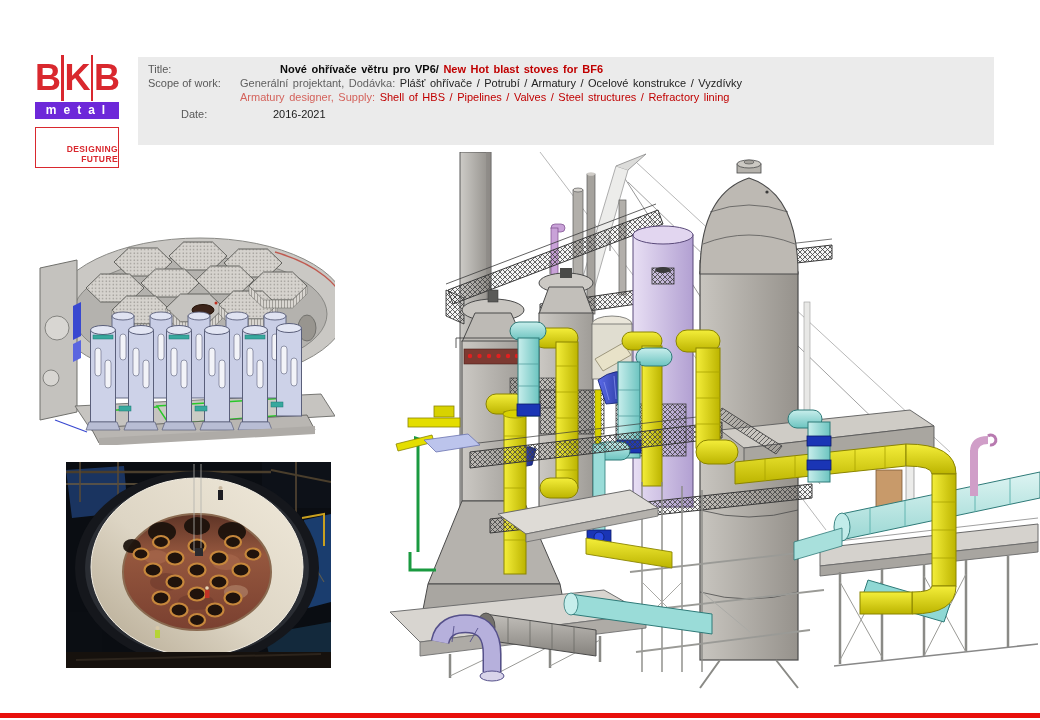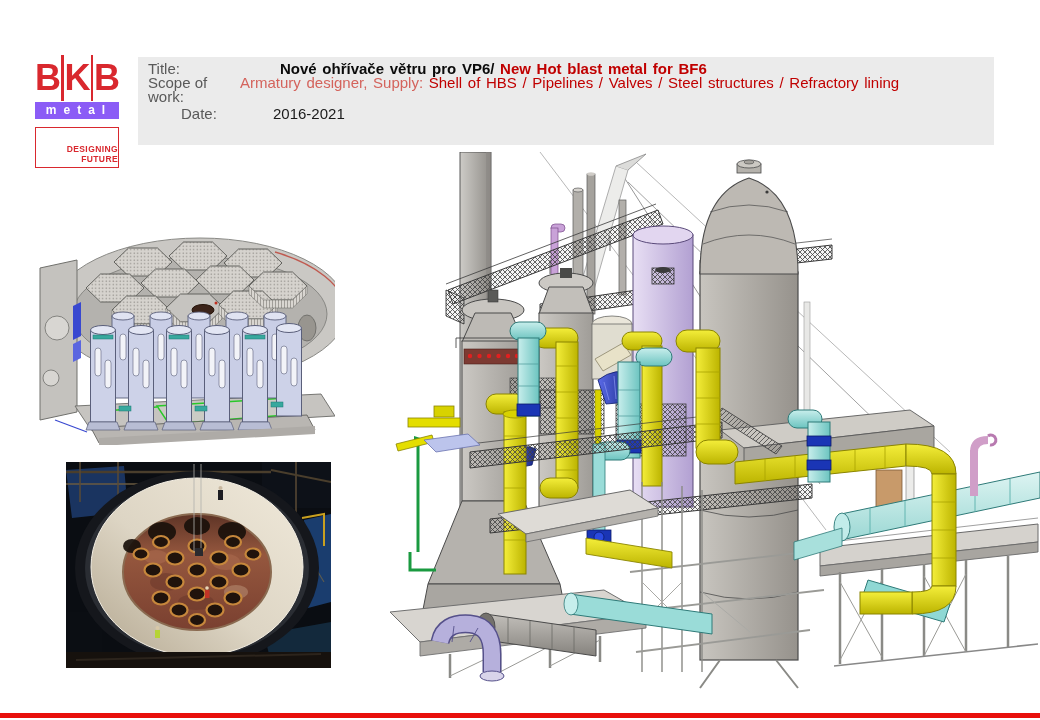--- a/index.html
+++ b/index.html
@@ -5,25 +5,25 @@
   * { margin:0; padding:0; box-sizing:border-box; }
   html,body { width:1040px; height:720px; }
   body { font-family:"Liberation Sans", sans-serif; background:#fff; }
   .slide { position:relative; width:1040px; height:720px; background:#fff; overflow:hidden; }
 
   
   .logo { position:absolute; left:35px; top:57px; width:84px; }
   .logo-letters { display:flex; align-items:center; justify-content:space-between; height:42px; }
   .logo-letter { color:#d9282e; font-weight:bold; font-size:36px; line-height:40px; letter-spacing:-1px; }
   .logo-sep { width:2.5px; height:46px; background:#d9282e; }
-  .logo-metal { margin-top:3px; background:#8b5cf6; color:#fff; text-align:center; font-size:12px; font-weight:bold; letter-spacing:7px; padding:1px 0 2px 4px; }
+  .logo-metal { margin-top:3px; background:#6d28d9; color:#fff; text-align:center; font-size:12px; font-weight:bold; letter-spacing:7px; padding:1px 0 2px 4px; }
   .logo-tagline { margin-top:8px; border:1.5px solid #d9282e; color:#d9282e; font-size:8.5px; font-weight:bold; text-align:right; padding:16px 0 3px 0; letter-spacing:0.4px; }
 
   
-  .header-info { position:absolute; left:138px; top:57px; width:856px; height:88px; background:#ebebeb; padding:5px 0 0 10px; font-size:15px; line-height:14px; }
+  .header-info { position:absolute; left:138px; top:57px; width:856px; height:88px; background:#ebebeb; padding:5px 0 0 10px; font-size:11px; line-height:14px; }
   .info-row { display:grid; grid-template-columns:92px auto; }
   .lbl { color:#595959; }
   .val { color:#1a1a1a; word-spacing:1.5px; }
   .val-b { font-weight:bold; color:#0a0a0a;padding-left:40px; }
   .val-red-b { font-weight:bold; color:#c00000; }
   .val-gray { color:#4d4d4d; }
   .scope-prefix { color:#5f5f5f; }
   .scope-rest { color:#222; }
   .scope-en-prefix { color:#d4635c; }
   .scope-en-rest { color:#c00000; }
@@ -48,25 +48,26 @@
       <span class="logo-sep"></span>
       <span class="logo-letter">B</span>
     </div>
     <div class="logo-metal">metal</div>
     <div class="logo-tagline">DESIGNING FUTURE</div>
   </div>
 
   <div class="header-info">
     <div class="info-row">
       <div class="lbl">Title:</div>
-      <div class="val"><span class="val-b">Nové ohřívače větru pro VP6/</span><span class="val-red-b"> New Hot blast metal for BF6</span></div>
+      <div class="val"><span class="val-b">Nové ohřívače větru pro VP6/</span><span class="val-red-b"> New Hot blast stoves for BF6</span></div>
     </div>
     <div class="info-row">
       <div class="lbl">Scope of work:</div>
       <div class="val">
+        <div><span class="scope-prefix">Generální projektant, Dodávka: </span><span class="scope-rest">Plášť ohřívače / Potrubí / Armatury / Ocelové konstrukce / Vyzdívky</span></div>
         <div><span class="scope-en-prefix">Armatury designer, Supply: </span><span class="scope-en-rest">Shell of HBS / Pipelines / Valves / Steel structures / Refractory lining</span></div>
       </div>
     </div>
     <div class="info-row row-date">
       <div class="lbl">Date:</div>
       <div class="val">2016-2021</div>
     </div>
   </div>
 
   <svg class="fig fig-cutaway" width="300" height="235" viewBox="0 0 300 235">

